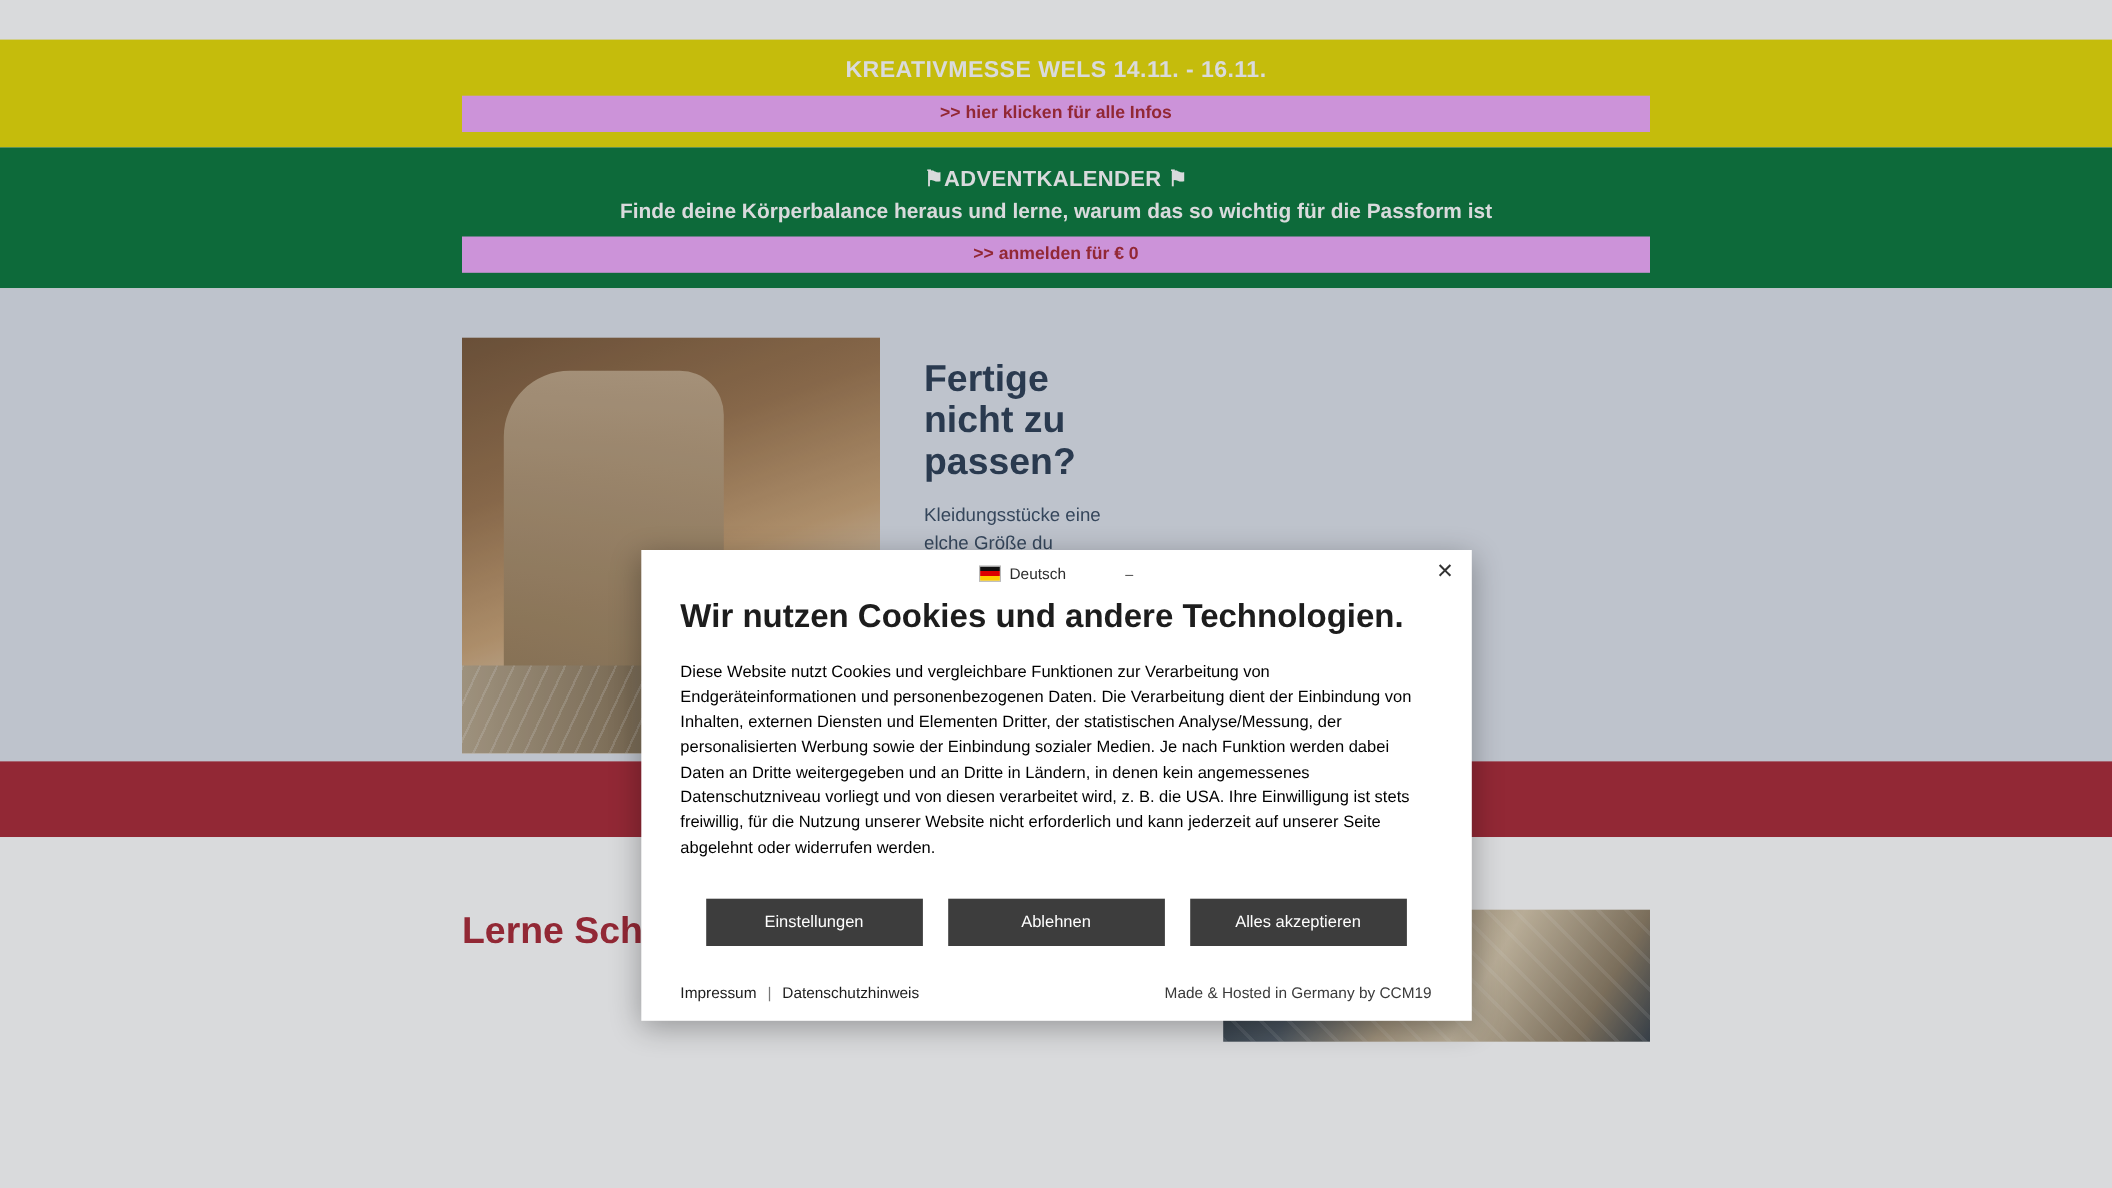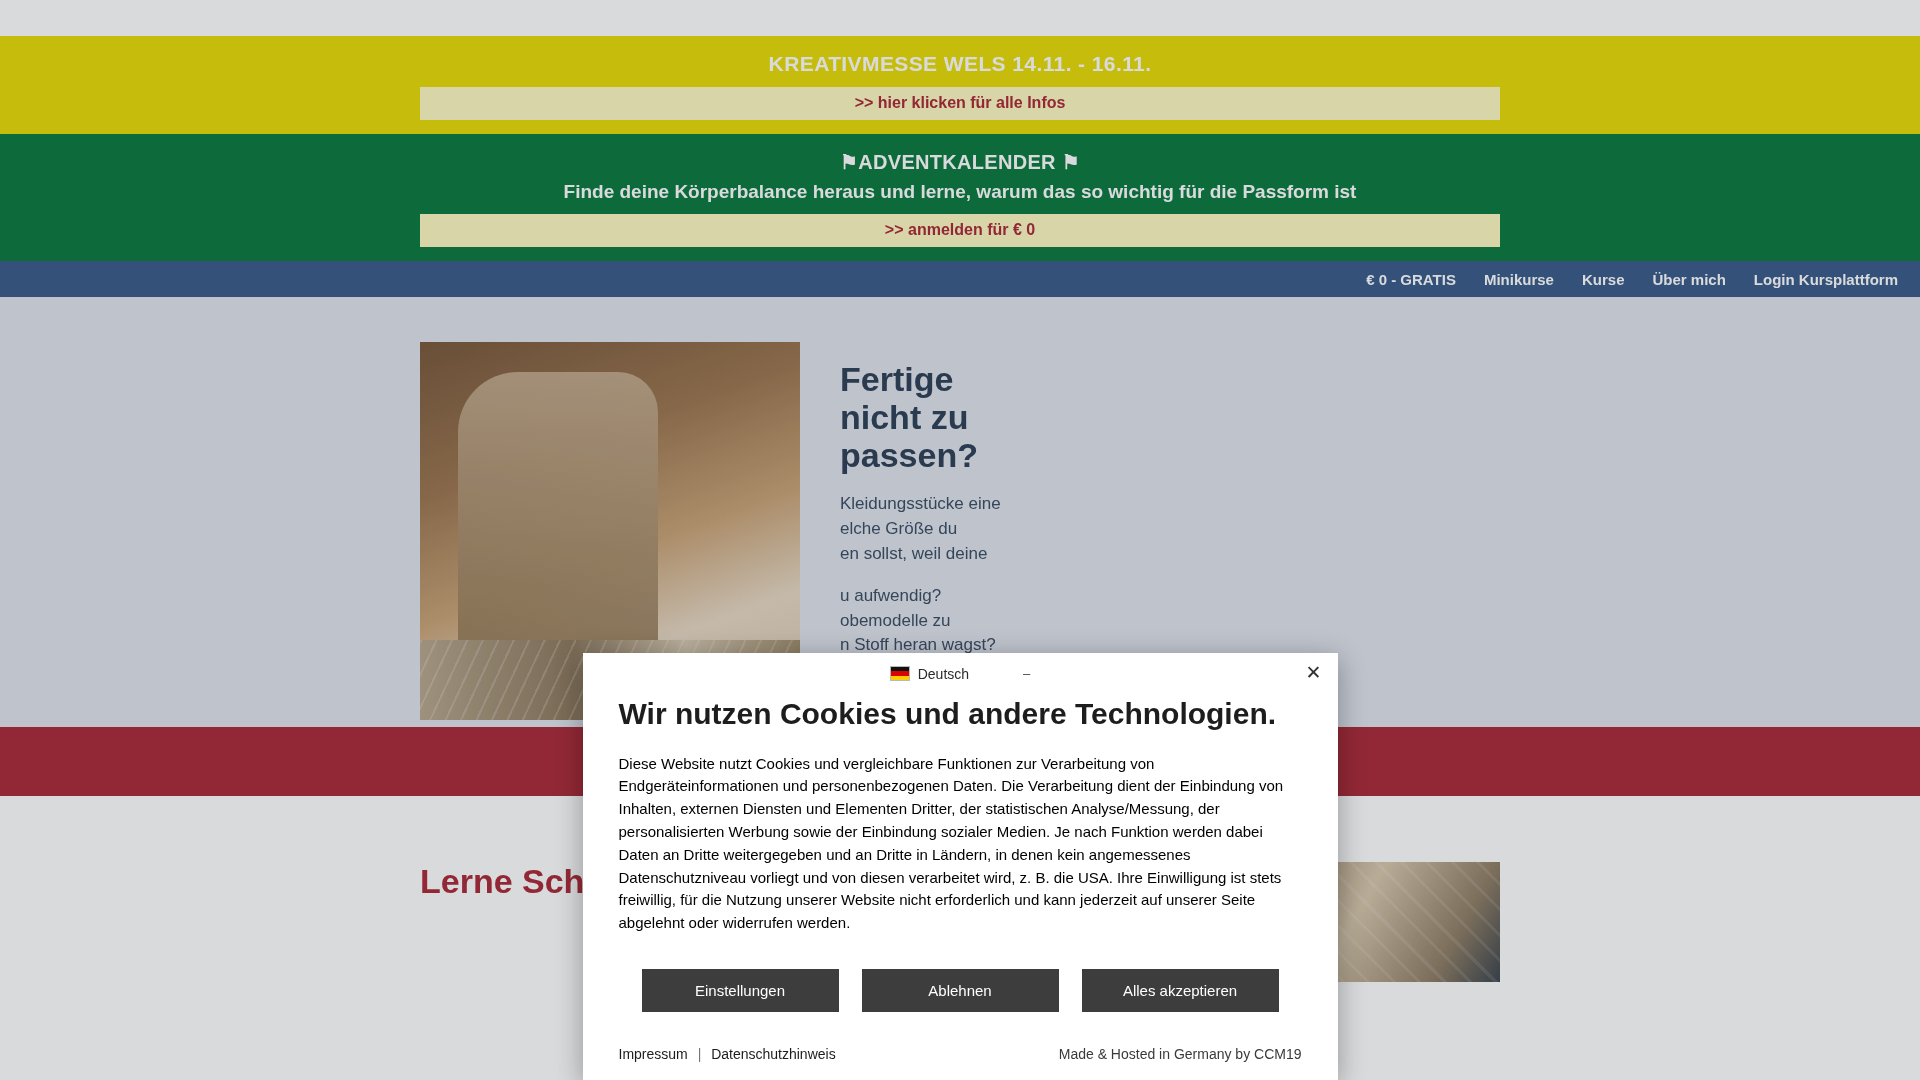--- a/index.html
+++ b/index.html
@@ -23,21 +23,21 @@
   .banner-yellow .head {
     color: #ffffff;
     font-size: 21px;
     font-weight: bold;
     letter-spacing: .4px;
     text-transform: uppercase;
   }
   .cta-bar {
     margin: 11px auto 0 auto;
     width: 1080px;
-    background: #fef9c3;
+    background: #f0abfc;
     padding: 7px 0 8px 0;
   }
   .cta-bar .cta-text {
     color: #ab2b38;
     font-weight: bold;
     font-size: 16px;
   }
 
   
   .banner-green {
@@ -151,21 +151,21 @@
   }
   .lower-img::after {
     content:""; position:absolute; inset:0;
     background: repeating-linear-gradient(45deg, rgba(255,255,255,.10) 0 3px, transparent 3px 18px);
   }
 
   
   .modal-overlay {
     position: absolute; inset: 0;
     background: rgba(20,25,35,0.16);
-    display: flex; align-items: flex-end; justify-content: center;
+    display: flex; align-items: center; justify-content: center;
     padding-top: 348px;
     z-index: 50;
   }
   .modal {
     width: 755px;
     background: #ffffff;
     box-shadow: 0 6px 26px rgba(0,0,0,.32);
     padding: 0 0 18px 0;
     position: relative;
   }
@@ -224,27 +224,20 @@
   </section>
 
   <section class="banner-green">
     <div class="head">⚑ADVENTKALENDER ⚑</div>
     <div class="sub">Finde deine Körperbalance heraus und lerne, warum das so wichtig für die Passform ist</div>
     <div class="cta-bar">
       <span class="cta-text">&gt;&gt; anmelden für € 0</span>
     </div>
   </section>
 
-  <nav class="navbar">
-    <a href="#">€ 0 - GRATIS</a>
-    <a href="#">Minikurse</a>
-    <a href="#">Kurse</a>
-    <a href="#">Über mich</a>
-    <a href="#">Login Kursplattform</a>
-  </nav>
 
   <section class="hero">
     <div class="hero-inner">
       <div class="hero-img">
         <div class="figure"></div>
         <div class="strip-bottom"></div>
       </div>
       <div class="hero-text">
         <h1>
           <span>Fertige</span><br>

